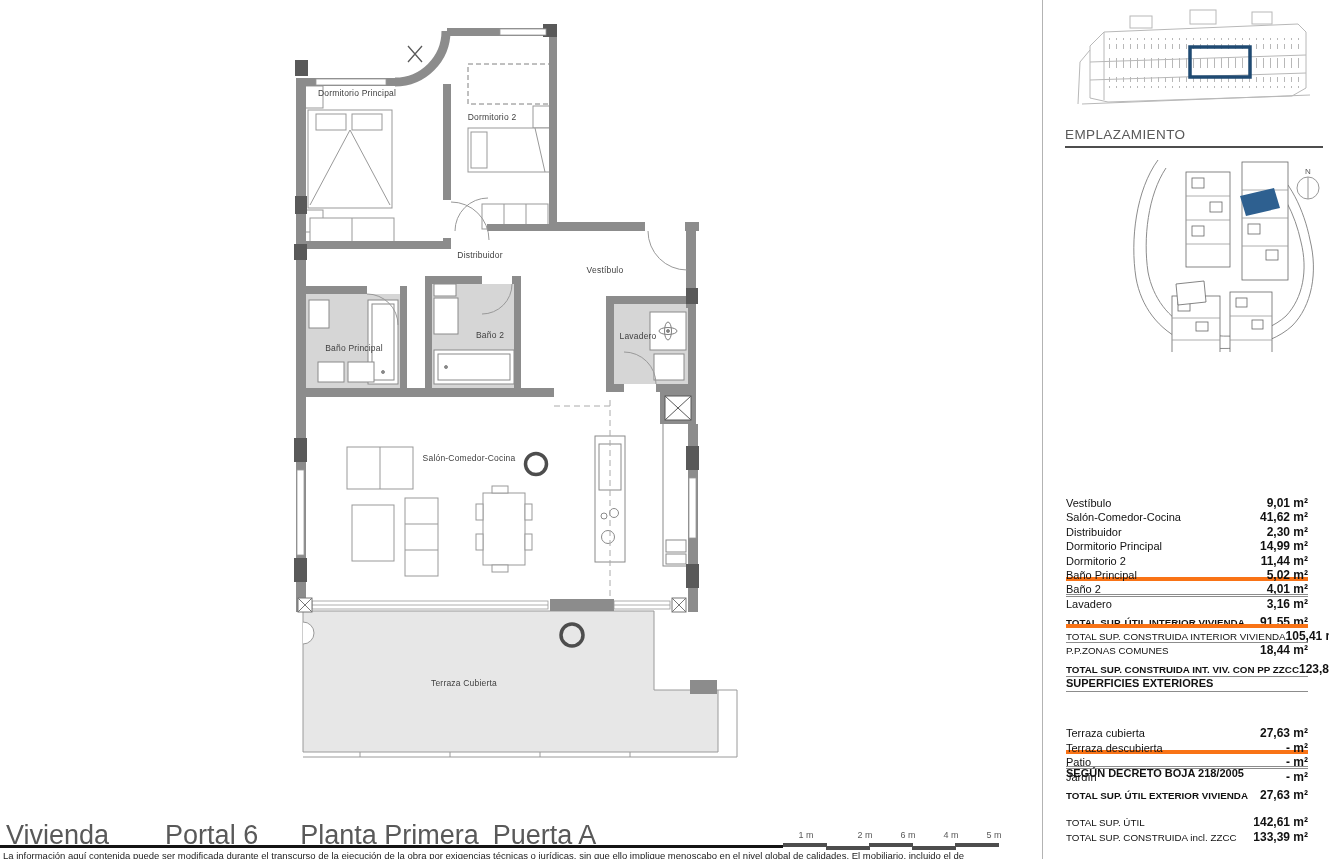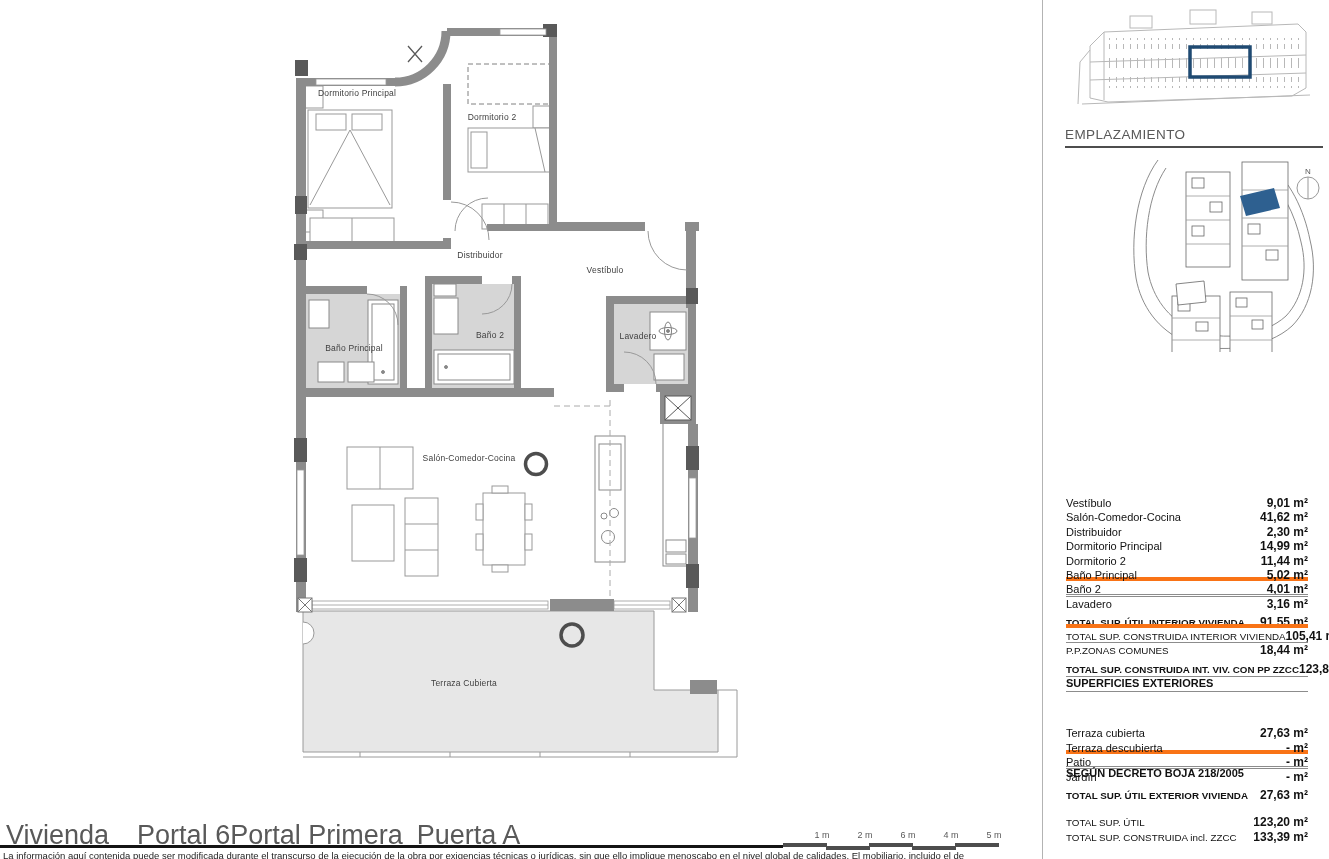--- a/index.html
+++ b/index.html
@@ -367,37 +367,37 @@
         <span class="val">27,63 m²</span>
       </div>
   </div>
 
   <div class="tbl narrow" style="top:766px">
     <div class="srow topline">
         <span class="lbl" style="font-weight:700;font-size:11px">SEGÚN DECRETO BOJA 218/2005</span>
       </div>
     <div class="srow">
         <span class="lbl">TOTAL SUP. ÚTIL</span>
-        <span class="val">123,20 m²</span>
+        <span class="val">142,61 m²</span>
       </div>
     <div class="srow">
         <span class="lbl">TOTAL SUP. CONSTRUIDA incl. ZZCC</span>
         <span class="val">133,39 m²</span>
       </div>
   </div>
 </div>
 
 <div id="footer-title">
-  <span style="margin-right:28px">Vivienda</span><span style="">Portal 6</span><span style="margin-right:14px">Portal Primera</span><span>Puerta A</span>
+  <span style="margin-right:56px">Vivienda</span><span style="margin-right:42px">Portal 6</span><span style="margin-right:14px">Planta Primera</span><span>Puerta A</span>
 </div>
 <div id="title-line"></div>
 <div id="disclaimer">La información aquí contenida puede ser modificada durante el transcurso de la ejecución de la obra por exigencias técnicas o jurídicas, sin que ello implique menoscabo en el nivel global de calidades. El mobiliario, incluido el de</div>
 
 <div id="scalebar">
-  <span class="slab" style="left:39px">1 m</span>
+  <span class="slab" style="left:23px">1 m</span>
   <span class="slab" style="left:82px">2 m</span>
   <span class="slab" style="left:125px">6 m</span>
   <span class="slab" style="left:168px">4 m</span>
   <span class="slab" style="left:211px">5 m</span>
   <div class="seg" style="left:0;top:13px;width:44px"></div>
   <div class="seg" style="left:43px;top:16px;width:44px"></div>
   <div class="seg" style="left:86px;top:13px;width:44px"></div>
   <div class="seg" style="left:129px;top:16px;width:44px"></div>
   <div class="seg" style="left:172px;top:13px;width:44px"></div>
 </div>

